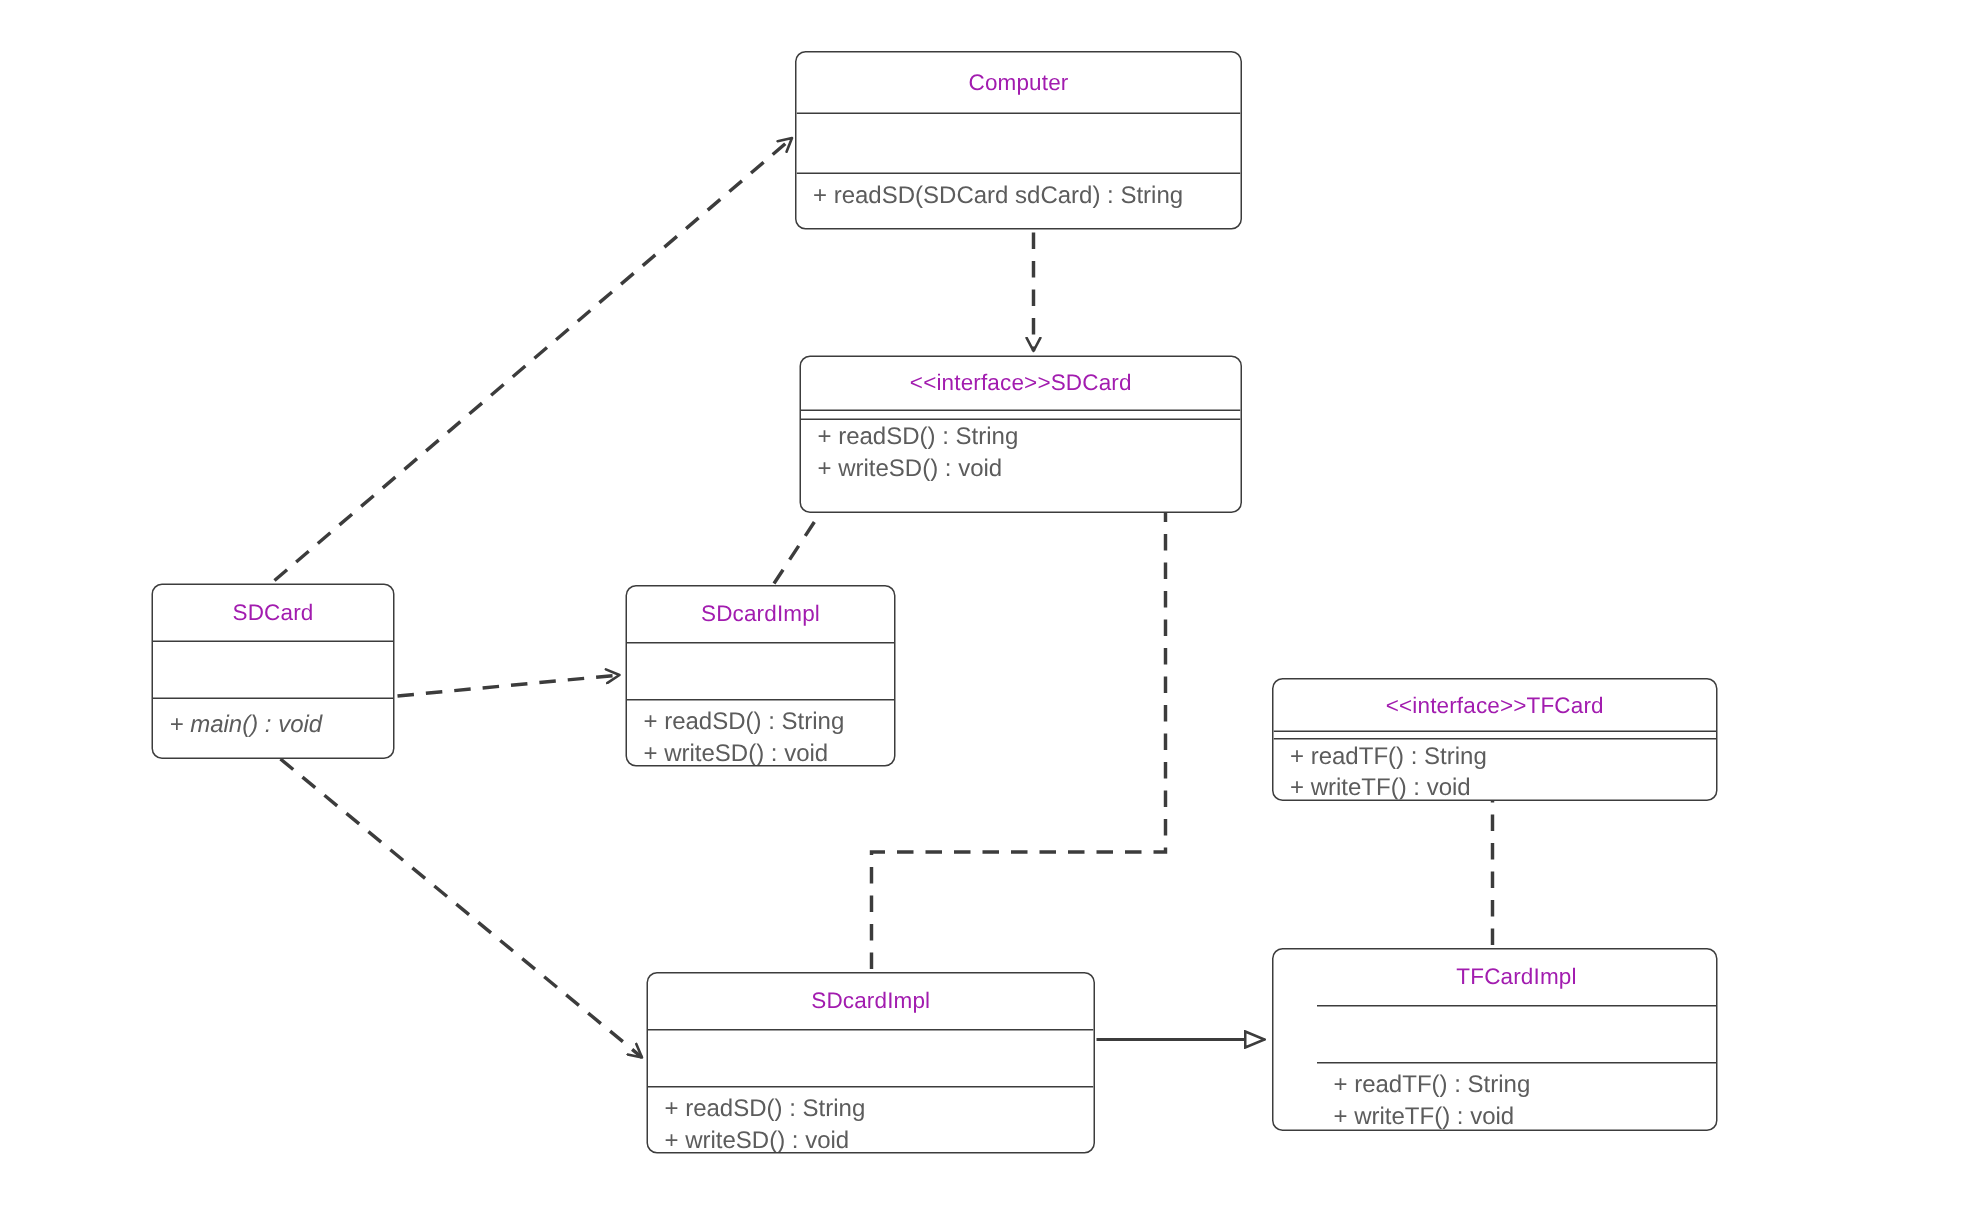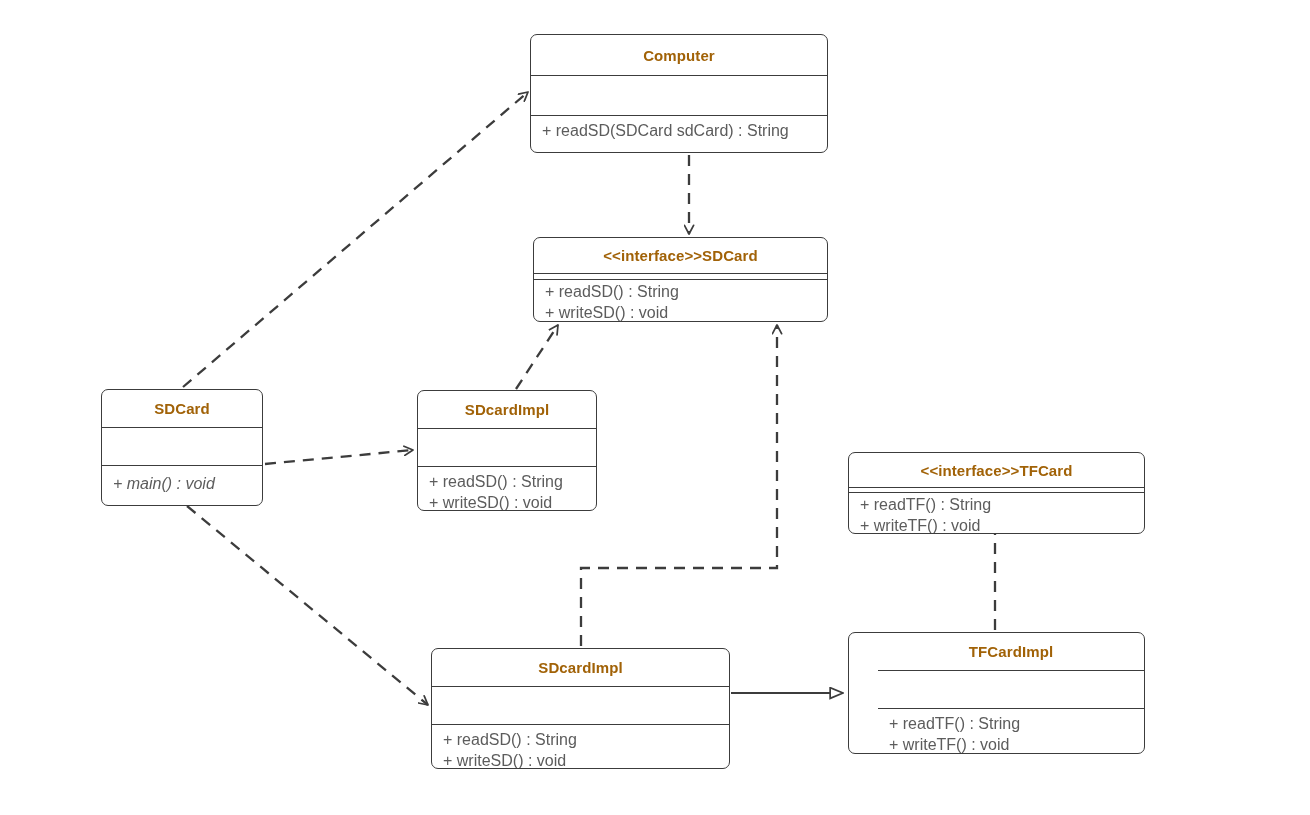--- a/index.html
+++ b/index.html
@@ -30,23 +30,23 @@
     background: #ffffff;
     border: 1.8px solid #3c3c3c;
     border-radius: 7px;
     z-index: 5;
     overflow: hidden;
   }
   .uml-title {
     box-sizing: border-box;
     width: 100%;
     text-align: center;
-    font-weight: bold;
+    font-weight: normal;
     font-size: 15px;
-    color: #a16207;
+    color: #a21caf;
     letter-spacing: 0.1px;
     display: flex;
     align-items: center;
     justify-content: center;
     border-bottom: 1.6px solid #3c3c3c;
   }
   .uml-attrs {
     box-sizing: border-box;
     width: 100%;
     border-bottom: 1.6px solid #3c3c3c;
@@ -96,21 +96,21 @@
   </svg>
 
   <div class="uml-class" style="left:530px; top:34px; width:298px; height:119px;">
     <div class="uml-title" style="height:41px;">Computer</div>
     <div class="uml-attrs" style="height:40px;"></div>
     <div class="uml-ops">
       <div class="uml-op">+ readSD(SDCard sdCard) : String</div>
     </div>
   </div>
 
-  <div class="uml-class" style="left:533px; top:237px; width:295px; height:85px;">
+  <div class="uml-class" style="left:533px; top:237px; width:295px; height:105px;">
     <div class="uml-title" style="height:36px;">&lt;&lt;interface&gt;&gt;SDCard</div>
     <div class="uml-attrs" style="height:6px;"></div>
     <div class="uml-ops" style="padding-top:1px;">
       <div class="uml-op">+ readSD() : String</div>
       <div class="uml-op">+ writeSD() : void</div>
     </div>
   </div>
 
   <div class="uml-class" style="left:101px; top:389px; width:162px; height:117px;">
     <div class="uml-title" style="height:38px;">SDCard</div>

